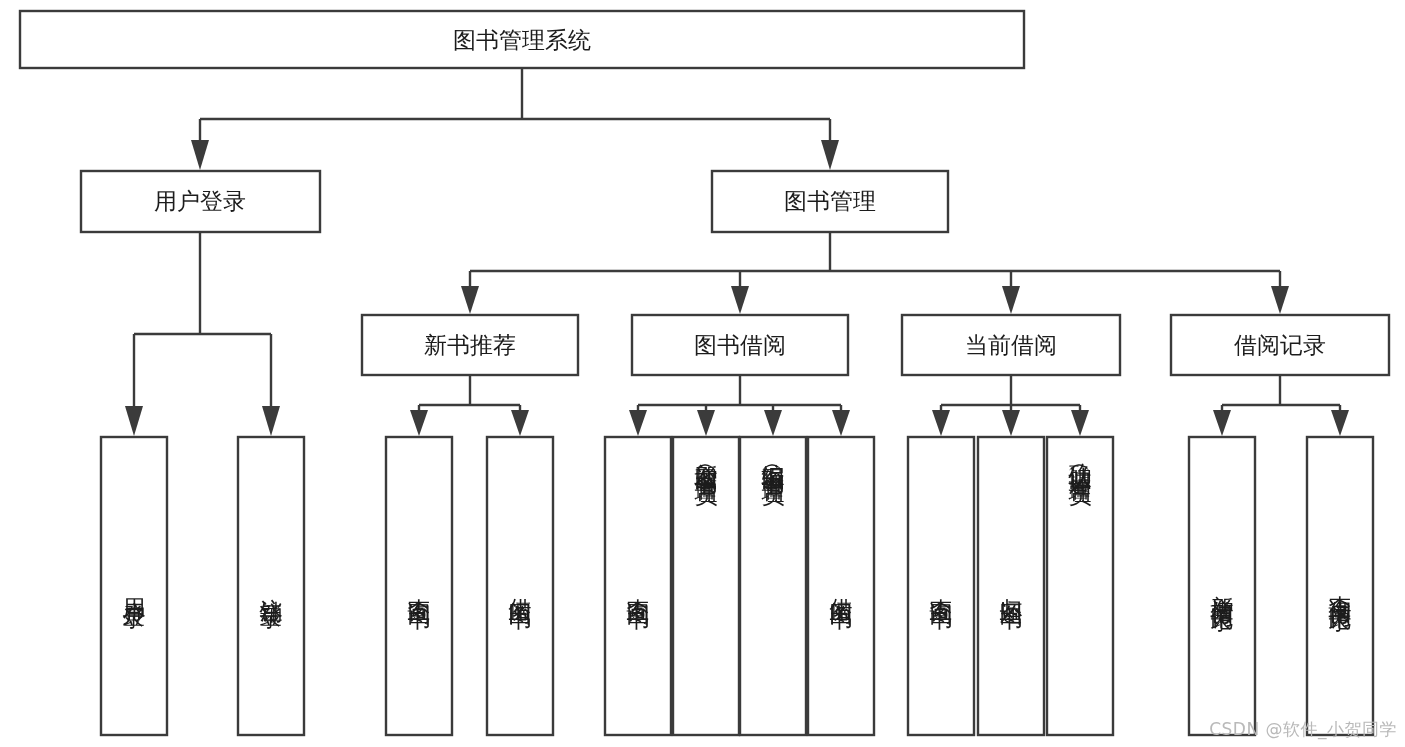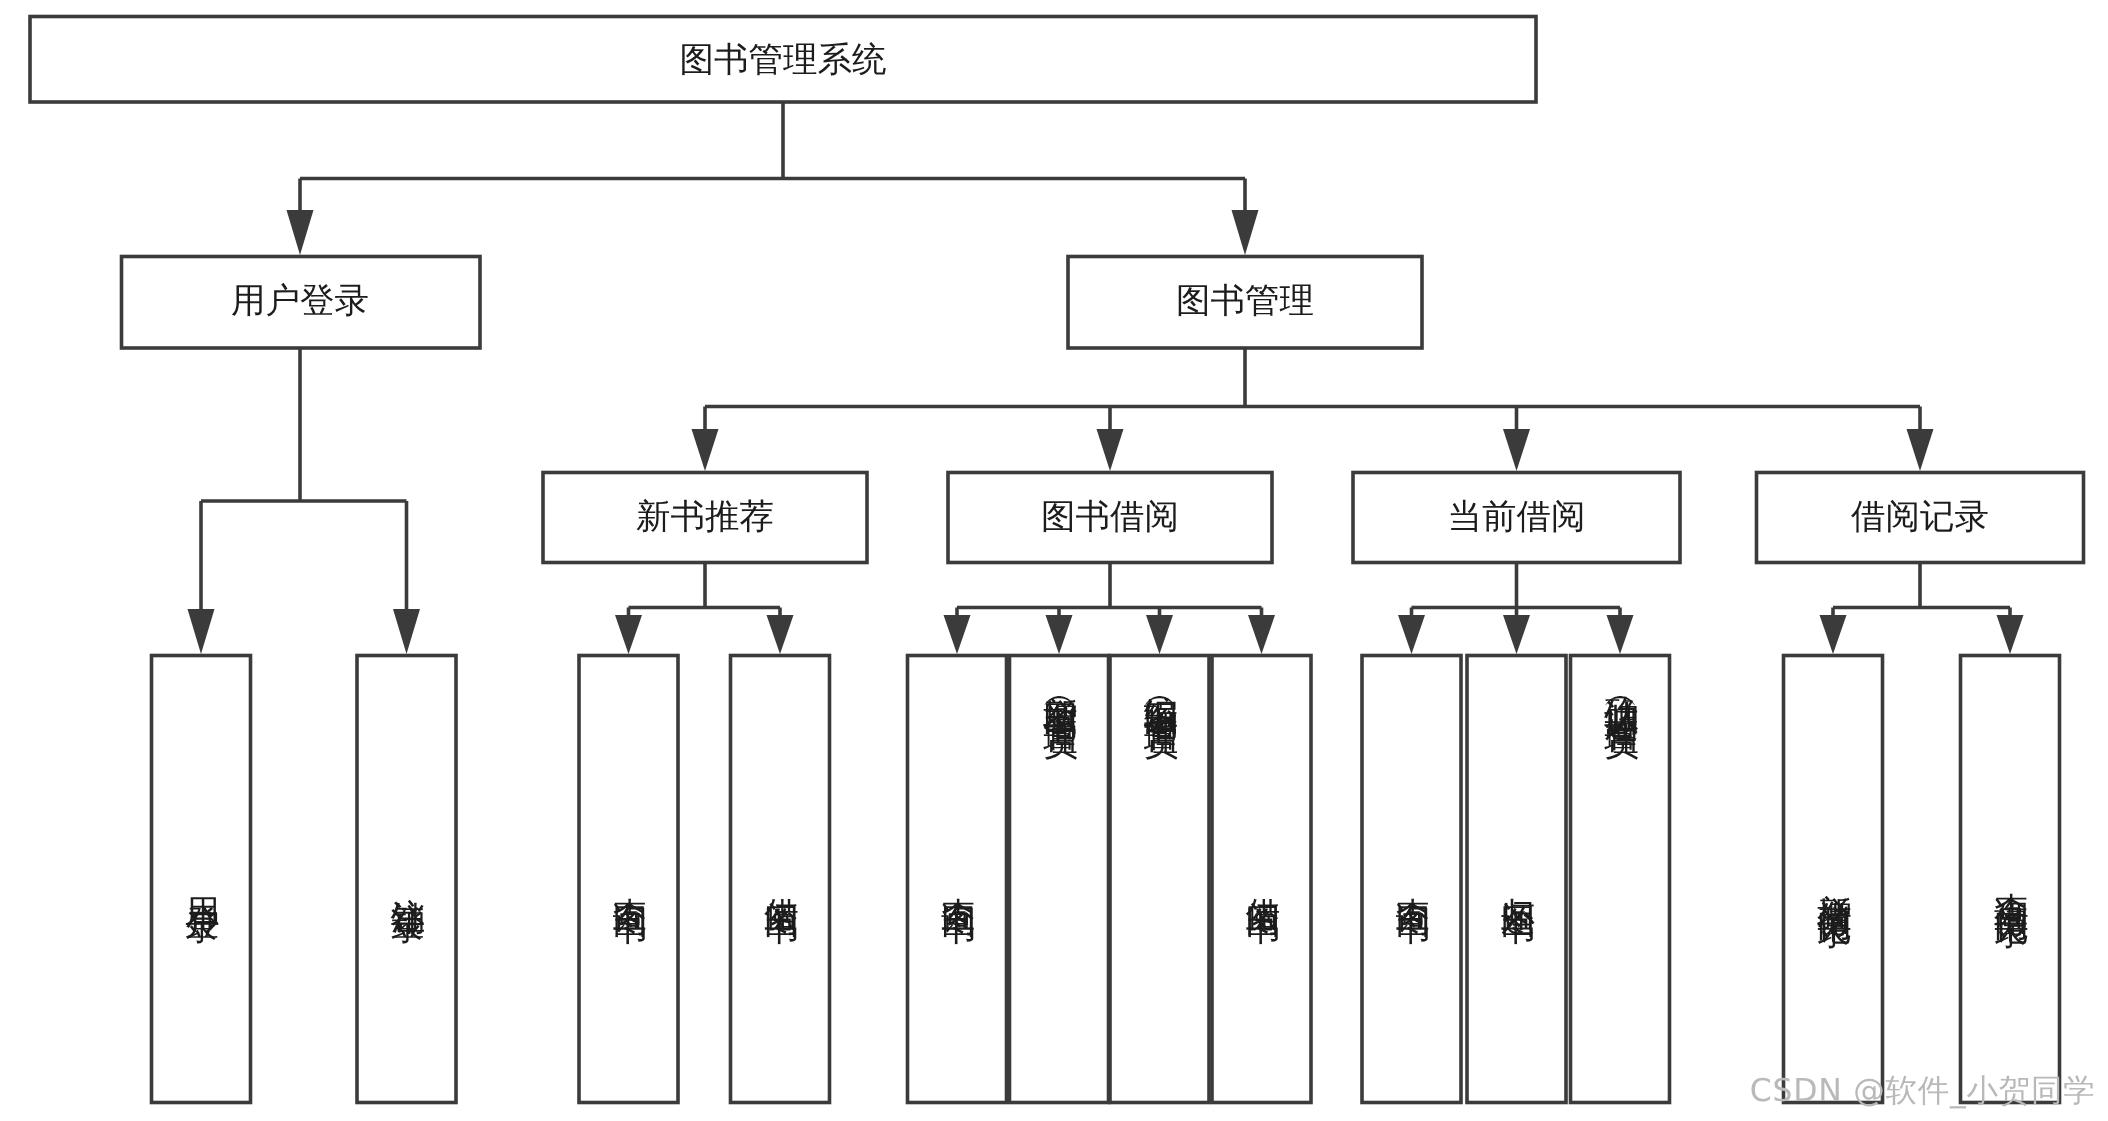--- a/index.html
+++ b/index.html
@@ -64,21 +64,21 @@
     line-height: 1.18;
     letter-spacing: 3px;
     color: #1c1c1c;
     white-space: nowrap;
   }
   #watermark {
     position: absolute;
     right: 8px;
     bottom: 6px;
     font-family: "DejaVu Sans", "Liberation Sans", sans-serif;
-    font-size: 21px;
+    font-size: 17px;
     color: #b9b9b9;
     letter-spacing: 0.5px;
     white-space: nowrap;
     pointer-events: none;
   }
 </style>
 </head>
 <body>
 
 <div id="diagram-root">

